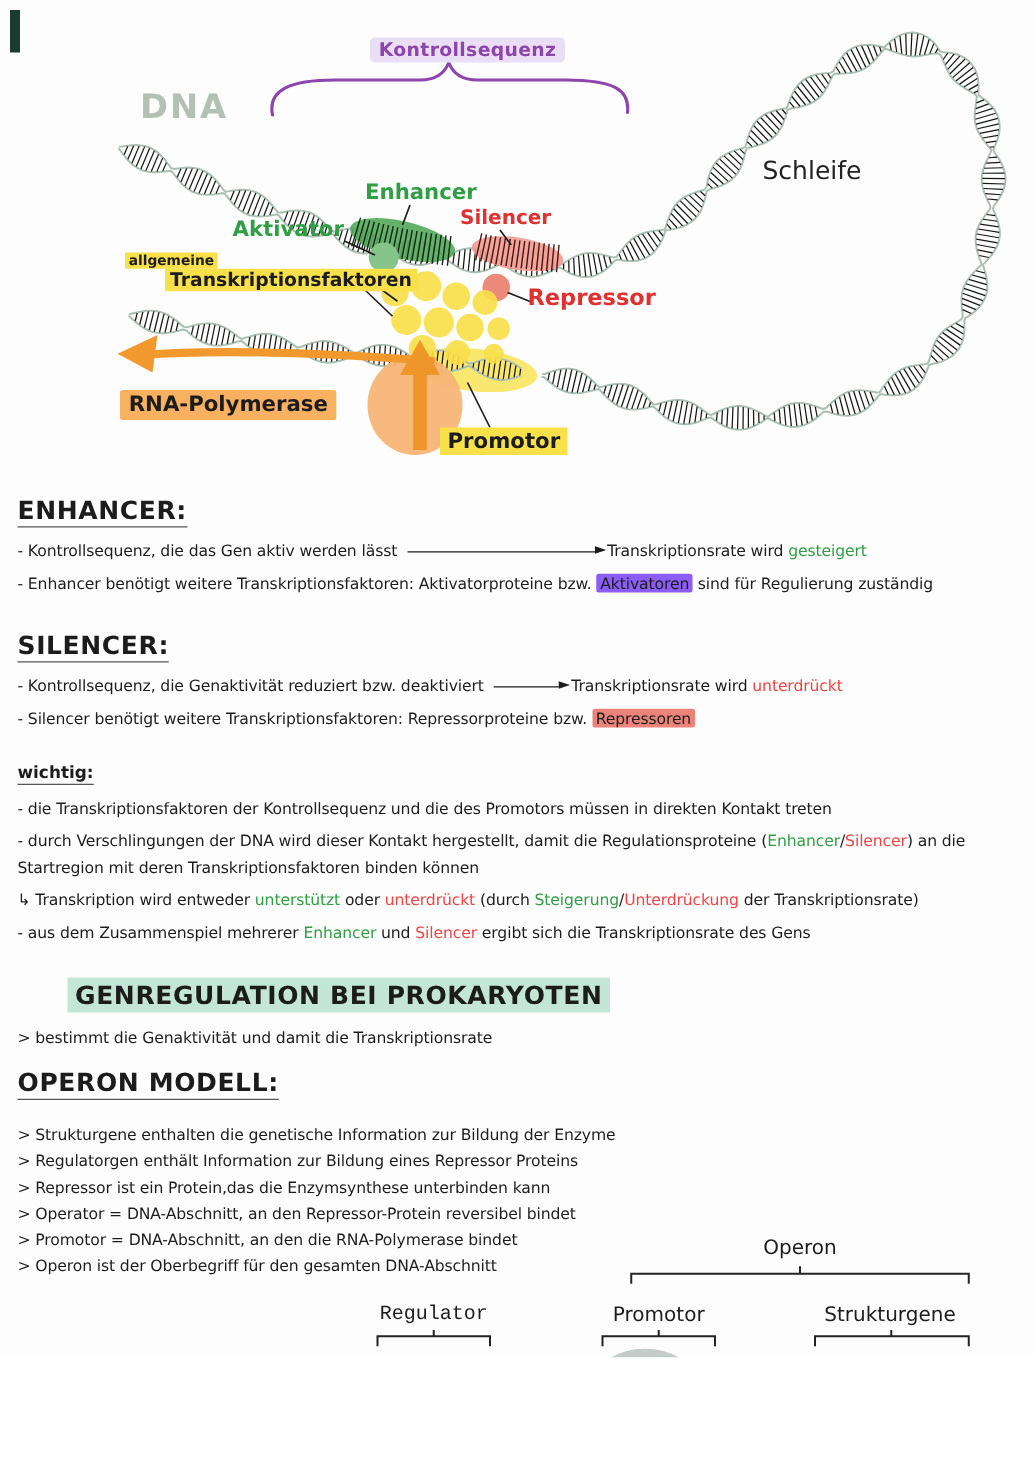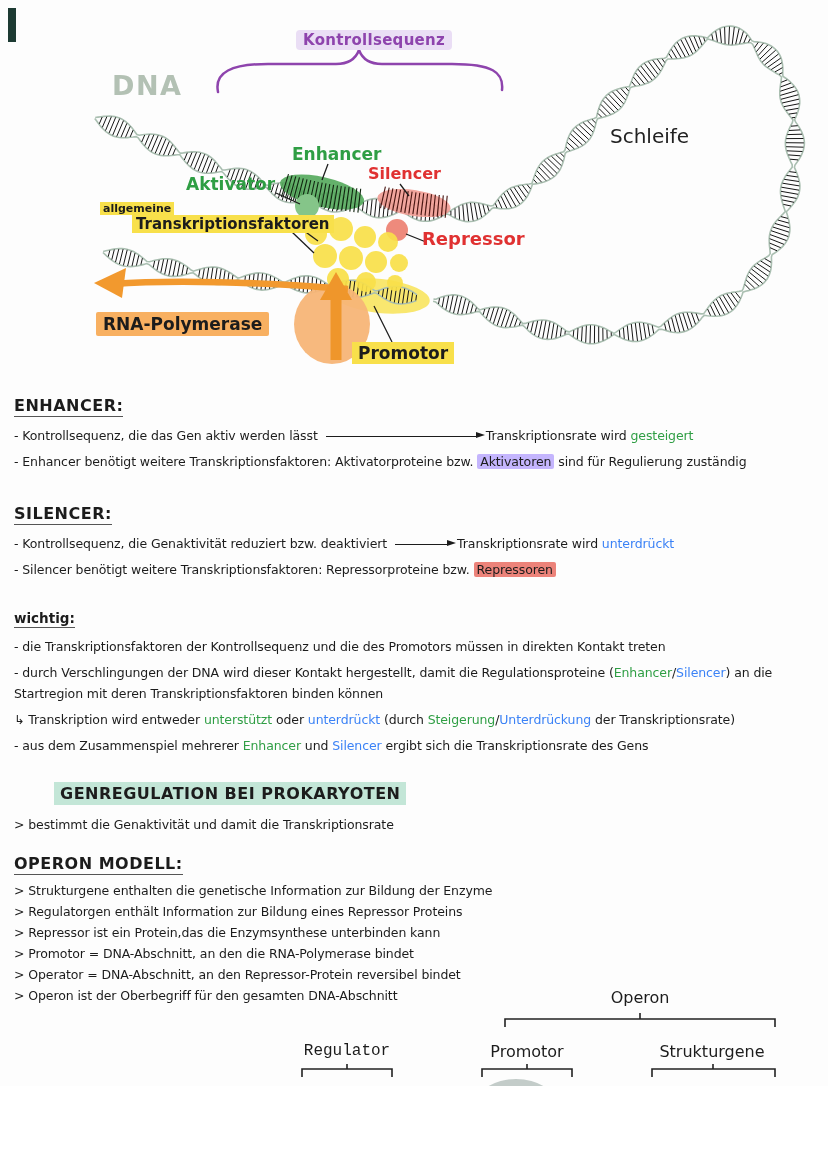--- a/index.html
+++ b/index.html
@@ -20,28 +20,28 @@
   #lbl-repressor{left:422px;top:228px;font-size:18px;color:#e03131;font-weight:700;}
   #lbl-allgemeine{left:100px;top:202px;font-size:11px;background:#f8e04b;padding:0 3px;font-weight:600;}
   #lbl-tf{left:88px;top:215px;font-size:15px;background:#f8e04b;padding:0 4px;font-weight:700;margin-left:44px;}
   #lbl-rnapoly{left:96px;top:312px;font-size:17px;background:#f8b061;padding:2px 7px;font-weight:600;border-radius:2px;}
   #lbl-promotor{left:352px;top:342px;font-size:17px;background:#f8e04b;padding:1px 6px;font-weight:700;}
 
   
   .section{position:absolute;left:14px;right:10px;}
   #sec-enhancer{top:396px;} #sec-silencer{top:504px;} #sec-wichtig{top:610px;}
   #sec-prokaryoten{top:784px;} #sec-operon{top:854px;}
-  .heading{font-size:16px;font-weight:600;letter-spacing:.5px;}
+  .heading{font-size:20px;font-weight:600;letter-spacing:.5px;}
   .heading-sm{font-size:13.5px;font-weight:600;}
   .u{border-bottom:1.2px solid #555;padding-bottom:1px;display:inline-block;}
   .line{white-space:nowrap;font-size:12.5px;margin-top:11px;letter-spacing:-.1px;}
   .line2{white-space:nowrap;font-size:12.5px;margin-top:6px;letter-spacing:-.1px;}
-  .txt-green{color:#2f9e44;} .txt-red{color:#3b82f6;}
+  .txt-green{color:#2f9e44;} .txt-red{color:#ef4444;}
   .hl{padding:0 3px;border-radius:2px;}
-  .hl-green{background:#c4b5fd;} .hl-red{background:#ec837a;}
+  .hl-green{background:#8b5cf6;} .hl-red{background:#ec837a;}
   .hl-teal{background:#c3e6d7;padding:2px 6px;margin-left:40px;}
   .arrow{display:inline-block;height:0;border-top:1.6px solid #1c1c1c;vertical-align:3.5px;position:relative;margin:0 10px 0 8px;}
   .arrow::after{content:"";position:absolute;right:-9px;top:-4.8px;width:0;height:0;
       border-left:9px solid #1c1c1c;border-top:3.8px solid transparent;border-bottom:3.8px solid transparent;}
 
   
   #lbl-operon{left:598px;top:988px;width:84px;text-align:center;font-size:16px;}
   #lbl-regulator{left:300px;top:1042px;width:94px;text-align:center;font-size:16px;font-family:Liberation Mono, monospace;}
   #lbl-promotor2{left:478px;top:1042px;width:98px;text-align:center;font-size:16px;}
   #lbl-strukturgene{left:642px;top:1042px;width:140px;text-align:center;font-size:16px;}
@@ -504,25 +504,25 @@
     <div class="line"><span>- aus dem Zusammenspiel mehrerer</span> <span class="txt-green">Enhancer</span> <span>und</span> <span class="txt-red">Silencer</span> <span>ergibt sich die Transkriptionsrate des Gens</span></div>
   </div>
 
   <div class="section" id="sec-prokaryoten">
     <div class="heading"><span class="hl-teal">GENREGULATION BEI PROKARYOTEN</span></div>
     <div class="line" style="margin-top:14px">&gt; bestimmt die Genaktivität und damit die Transkriptionsrate</div>
   </div>
 
   <div class="section" id="sec-operon">
     <div class="heading"><span class="u">OPERON MODELL:</span></div>
-    <div class="line" style="margin-top:8px">&gt; Strukturgene enthalten die genetische Information zur Bildung der Enzyme</div>
+    <div class="line" style="margin-top:20px">&gt; Strukturgene enthalten die genetische Information zur Bildung der Enzyme</div>
     <div class="line2">&gt; Regulatorgen enthält Information zur Bildung eines Repressor Proteins</div>
     <div class="line2">&gt; Repressor ist ein Protein,das die Enzymsynthese unterbinden kann</div>
+    <div class="line2">&gt; Operator = DNA-Abschnitt, an den Repressor-Protein reversibel bindet</div>
     <div class="line2">&gt; Promotor = DNA-Abschnitt, an den die RNA-Polymerase bindet</div>
-    <div class="line2">&gt; Operator = DNA-Abschnitt, an den Repressor-Protein reversibel bindet</div>
     <div class="line2">&gt; Operon ist der Oberbegriff für den gesamten DNA-Abschnitt</div>
   </div>
 
   <svg id="operon-svg" width="828" height="186" viewBox="0 0 828 186" style="top:985px;">
 
     <path d="M505,42 L505,34 L775,34 L775,42 M640,34 L640,28" fill="none" stroke="#222" stroke-width="1.6"></path>
     <path d="M302,92 L302,84 L392,84 L392,92 M347,84 L347,79" fill="none" stroke="#222" stroke-width="1.6"></path>
     <path d="M482,92 L482,84 L572,84 L572,92 M527,84 L527,79" fill="none" stroke="#222" stroke-width="1.6"></path>
     <path d="M652,92 L652,84 L775,84 L775,92 M713,84 L713,79" fill="none" stroke="#222" stroke-width="1.6"></path>
     <path d="M575,148 L575,156 L648,156 L648,148 M611,156 L611,161" fill="none" stroke="#222" stroke-width="1.6"></path>

